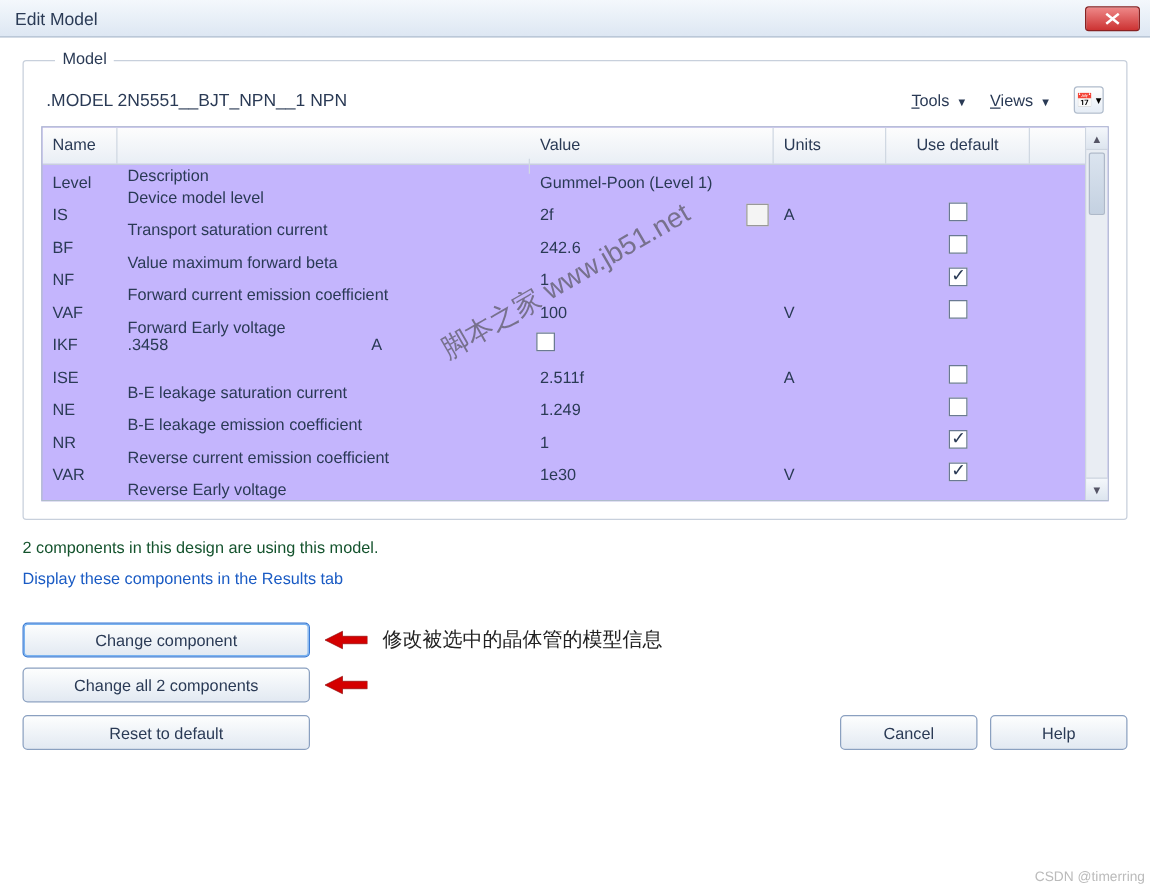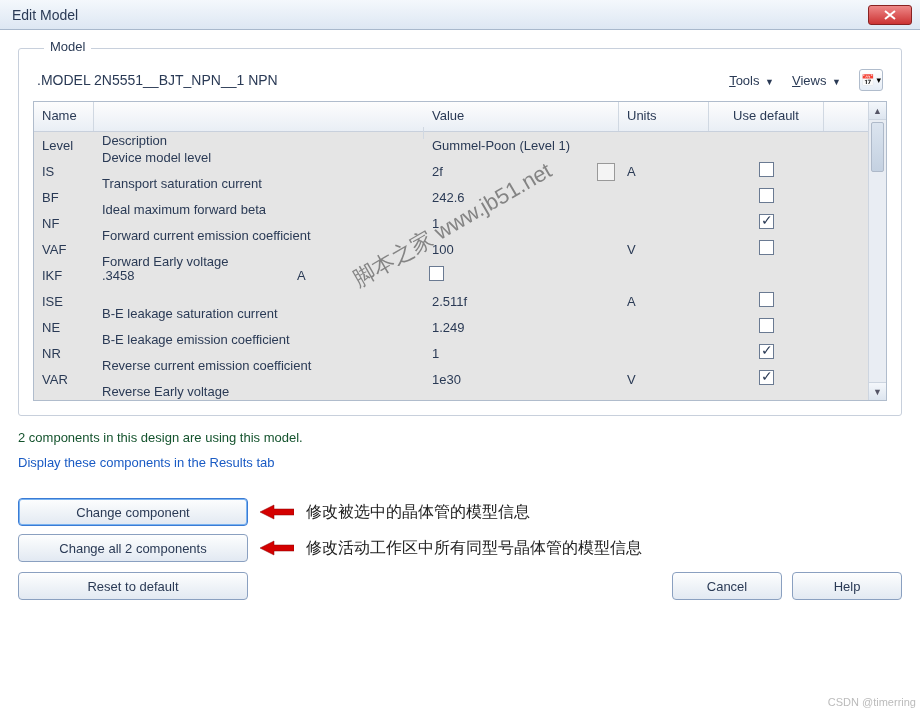--- a/index.html
+++ b/index.html
@@ -16,21 +16,21 @@
 .fieldset .legend { position: absolute; top: -10px; left: 25px; background: #fff; padding: 0 6px; font-size: 13px; color: #2a3a55; }
 
 .model-row { display: flex; align-items: center; justify-content: space-between; margin-bottom: 10px; padding: 0 4px; }
 .model-name { font-size: 14px; color: #2a3a55; }
 .row-tools { display: flex; gap: 18px; align-items: center; }
 .menu-link { color: #2a3a55; cursor: pointer; }
 .menu-link u { text-decoration: underline; }
 .dropdown-arrow { font-size: 9px; margin-left: 2px; }
 .icon-btn { width: 24px; height: 22px; border: 1px solid #b0bccc; border-radius: 3px; background: linear-gradient(to bottom, #fff, #e6edf6); cursor: pointer; display: inline-flex; align-items: center; justify-content: center; font-size: 11px; }
 
-.grid-wrap { border: 1px solid #b0bccc; background: #e5e5e5; height: 300px; display: flex; }
+.grid-wrap { border: 1px solid #b0bccc; background: #c4b5fd; height: 300px; display: flex; }
 .grid { flex: 1; overflow: hidden; }
 .grid-head { display: flex; background: linear-gradient(to bottom, #fdfdfd, #e9eef5); border-bottom: 1px solid #c8d0dc; height: 30px; font-weight: normal; color: #2a3a55; }
 .grid-head .cell { border-right: 1px solid #d0d8e2; padding: 6px 8px; font-size: 13px; }
 .grid-rows { }
 .row { display: flex; height: 26px; align-items: center; border-bottom: 0px solid transparent; color: #2a3a55; }
 .row .cell { padding: 3px 8px; font-size: 13px; white-space: nowrap; overflow: hidden; }
 .c-name { width: 60px; }
 .c-desc { width: 330px; margin-top: 25px; }
 .c-val  { width: 195px; position: relative; }
 .c-unit { width: 90px; }
@@ -106,21 +106,21 @@
             </div>
             <div class="row">
               <div class="cell c-name">IS</div>
               <div class="cell c-desc">Transport saturation current</div>
               <div class="cell c-val">2f<span class="cellbox"></span></div>
               <div class="cell c-unit">A</div>
               <div class="cell c-def"><span class="chk"></span></div>
             </div>
             <div class="row">
               <div class="cell c-name">BF</div>
-              <div class="cell c-desc">Ideal maximum forward beta</div>
+              <div class="cell c-desc">Value maximum forward beta</div>
               <div class="cell c-val">242.6</div>
               <div class="cell c-unit"></div>
               <div class="cell c-def"><span class="chk"></span></div>
             </div>
             <div class="row">
               <div class="cell c-name">NF</div>
               <div class="cell c-desc">Forward current emission coefficient</div>
               <div class="cell c-val">1</div>
               <div class="cell c-unit"></div>
               <div class="cell c-def"><span class="chk checked"></span></div>
@@ -190,21 +190,20 @@
       </span>
     <span class="note">修改被选中的晶体管的模型信息</span>
   </div>
   <div class="btn-row" style="margin-top:8px;">
     <button class="btn">Change all 2 components</button>
     <span class="arrow-red">
         <svg viewBox="0 0 34 18">
           <polygon points="0,9 14,2 14,6 34,6 34,12 14,12 14,16" fill="#d40000" stroke="#800" stroke-width="0.5"></polygon>
         </svg>
       </span>
-    <span class="note">修改活动工作区中所有同型号晶体管的模型信息</span>
   </div>
 
   <div class="footer-row">
     <button class="btn" style="min-width:230px;">Reset to default</button>
     <div class="footer-right">
       <button class="btn small">Cancel</button>
       <button class="btn small">Help</button>
     </div>
   </div>
 

